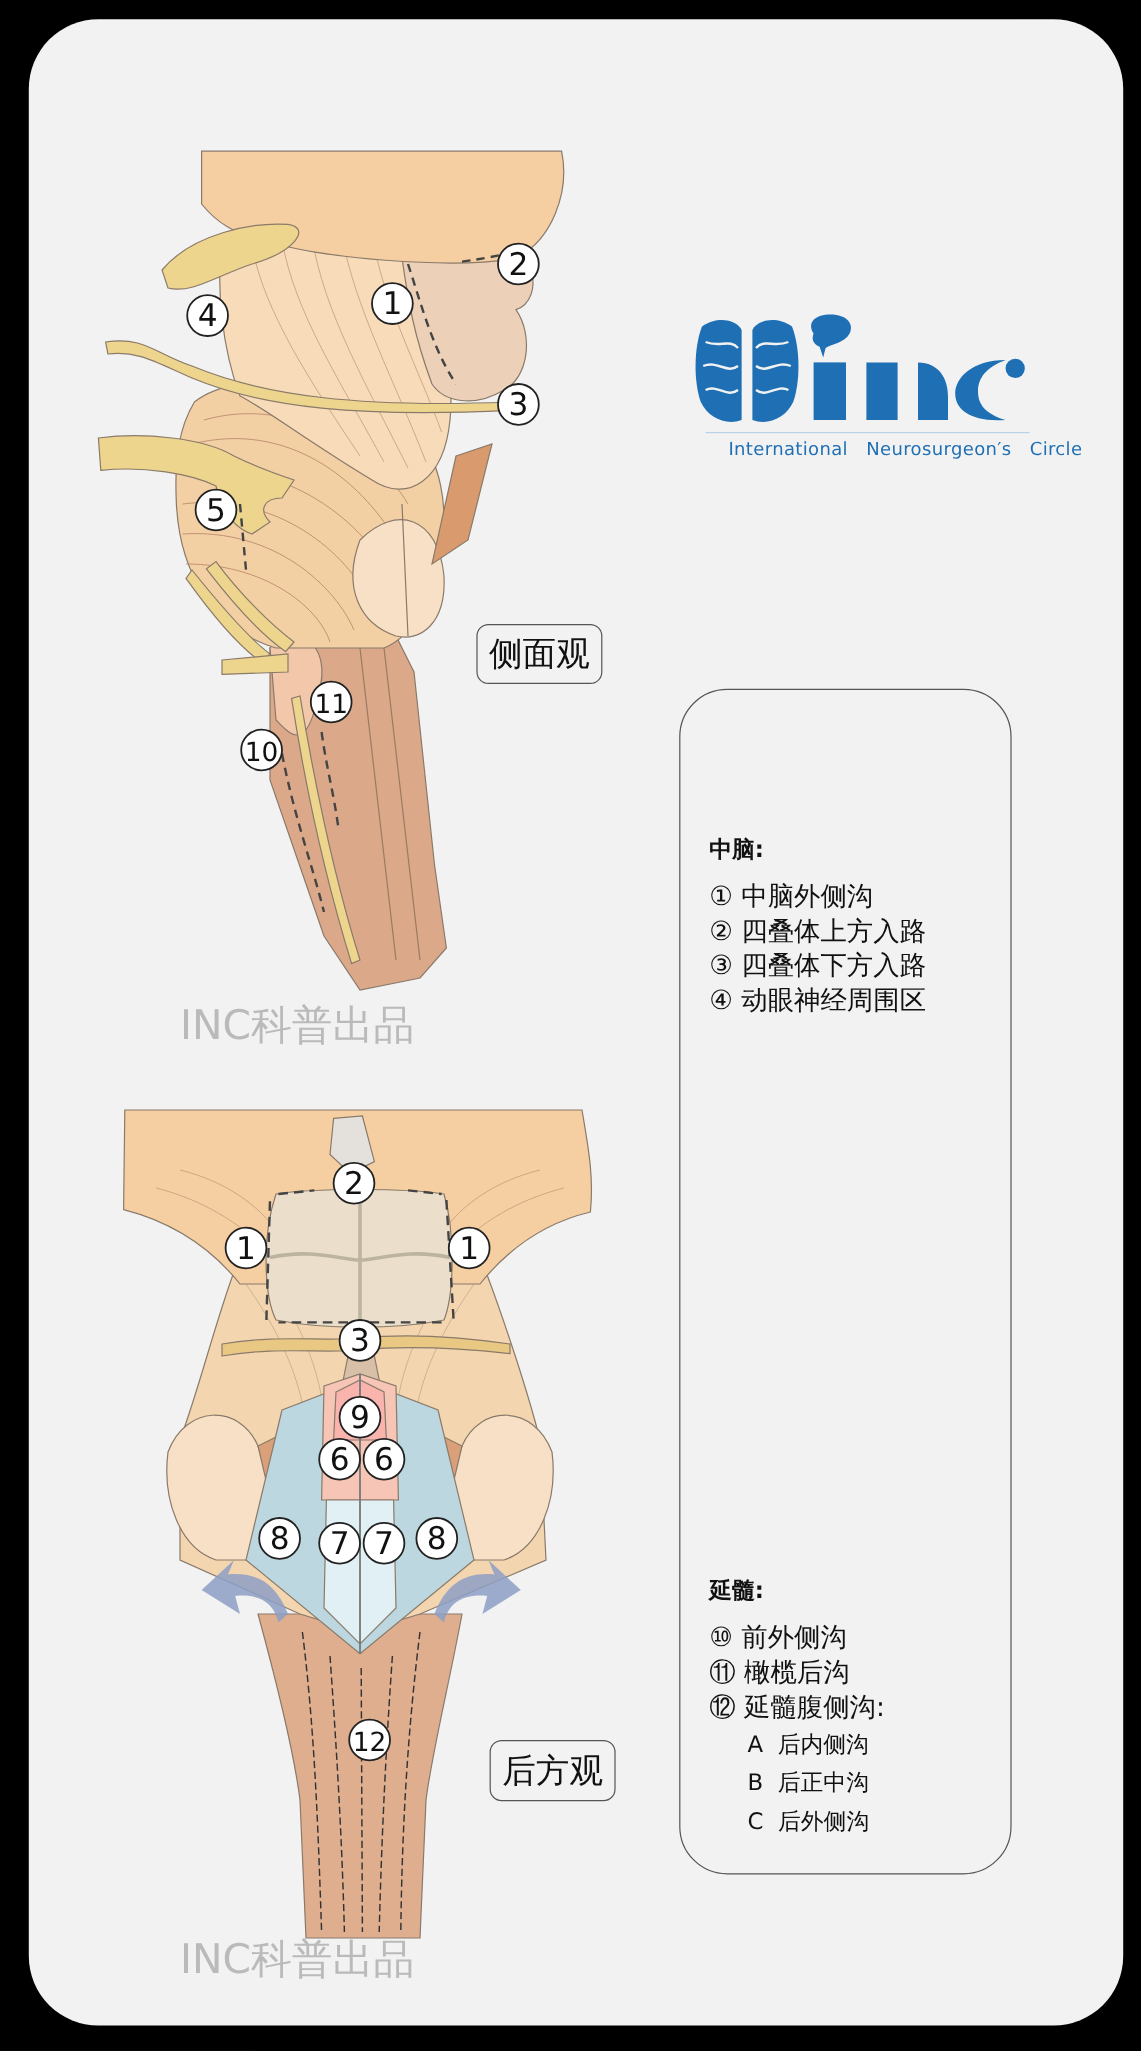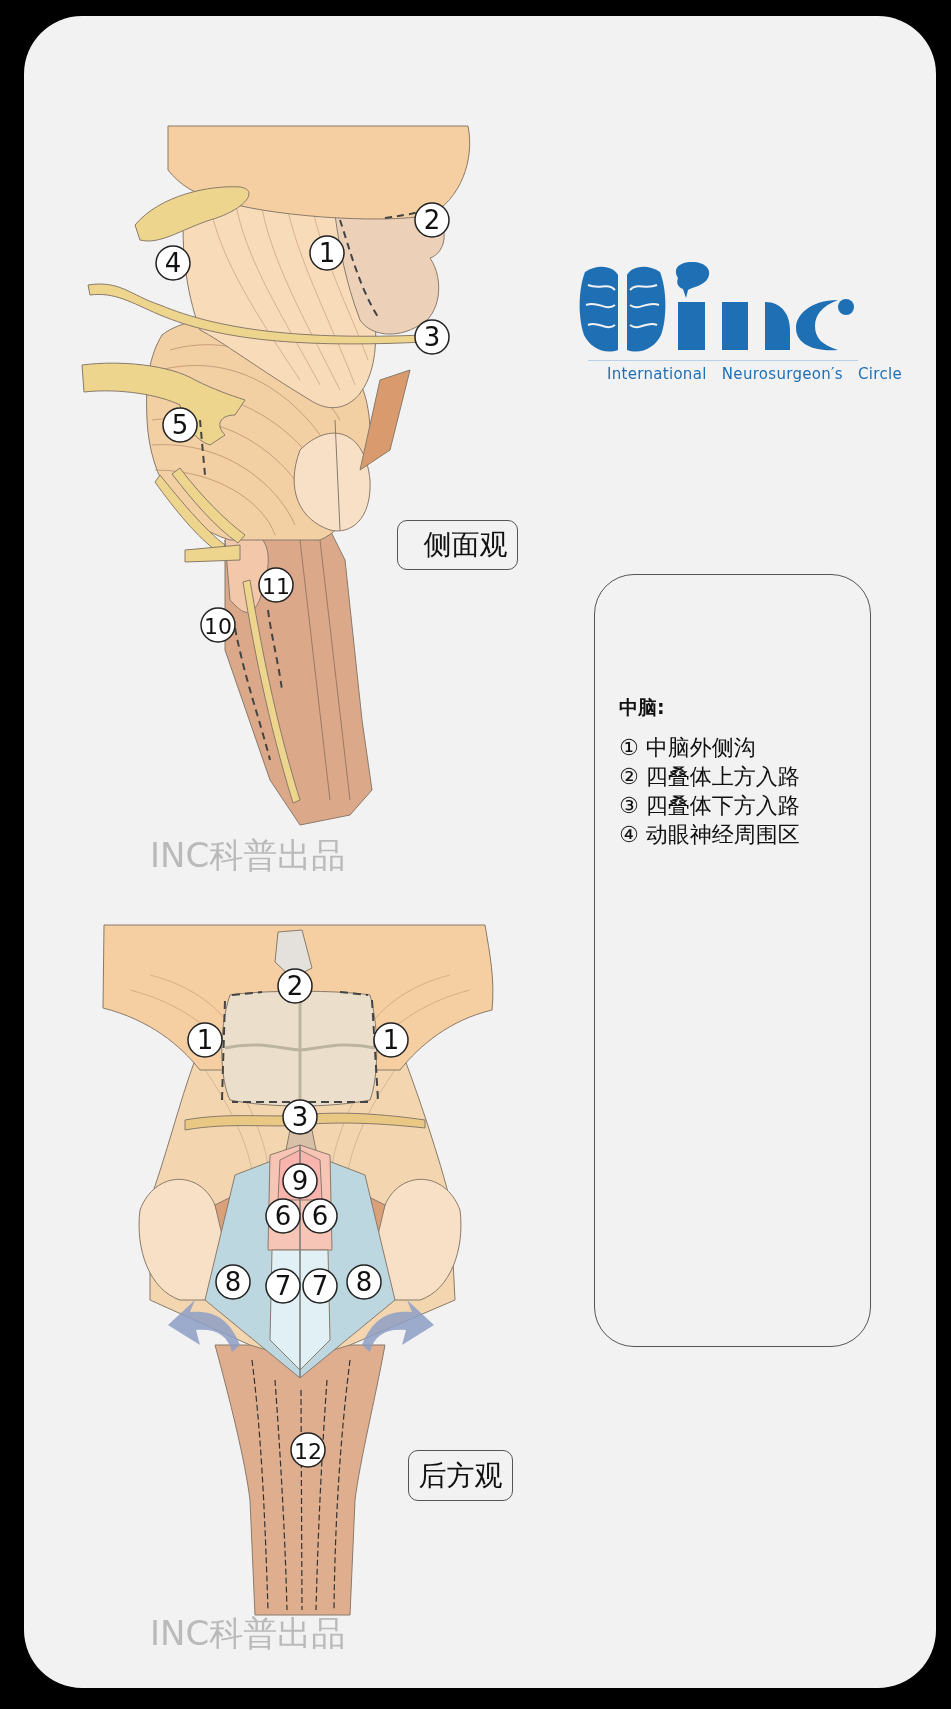--- a/index.html
+++ b/index.html
@@ -17,21 +17,21 @@
     position: absolute; border: 1.5px solid #555; border-radius: 10px; background: #f2f2f2;
     font-size: 28px; color: #111; display: flex; align-items: center; justify-content: center;
   }
   .logo-sub {
     position: absolute; left: 588px; top: 365px; font-size: 15px; color: #1f6fb5; white-space: pre;
     letter-spacing: 0.3px;
     margin-left: 19px;
   }
   .logo-rule { position: absolute; left: 588px; top: 360px; width: 270px; height: 1px; background: #b9d0e6; }
   .legend {
-    position: absolute; left: 594px; top: 574px; width: 277px; height: 773px;
+    position: absolute; left: 566px; top: 574px; width: 277px; height: 988px;
     border: 1.5px solid #555; border-radius: 40px; box-sizing: border-box;
   }
   .legend-section { position: absolute; left: 24px; color: #111; }
   .legend-heading { font-size: 19px; font-weight: bold; margin-bottom: 12px; }
   .legend-item { font-size: 22px; line-height: 29px; white-space: pre; }
   .legend-sub { font-size: 19px; line-height: 29px; white-space: pre; }
   .legend-indent { padding-left: 32px; font-size: 19px; line-height: 32px; white-space: pre; }
 </style>
 </head>
 <body>
@@ -261,33 +261,42 @@
 </svg>
 
 <div class="watermark" style="left:150px; top:755px;">
   <div>INC科普出品</div>
 </div>
 <div class="watermark" style="left:150px; top:1533px;">
   <div>INC科普出品</div>
   
 </div>
 
-<div class="view-label" style="left:397px; top:520px; width:103px; height:48px;padding-left:16px;">
+<div class="view-label" style="left:397px; top:520px; width:103px; height:48px;">
   <span>侧面观</span>
 </div>
 <div class="view-label" style="left:408px; top:1403px; width:103px; height:49px;margin-top:47px;">
   <span>后方观</span>
 </div>
 
 <div class="logo-rule"></div>
 <div class="logo-sub">International   Neurosurgeon′s   Circle</div>
 
 <div class="legend">
   <div class="legend-section" style="top:120px;">
     <div class="legend-heading">中脑:</div>
     <div class="legend-item">① 中脑外侧沟</div>
     <div class="legend-item">② 四叠体上方入路</div>
     <div class="legend-item">③ 四叠体下方入路</div>
     <div class="legend-item">④ 动眼神经周围区</div>
   </div>
 
 
+  <div class="legend-section" style="top:738px;">
+    <div class="legend-heading">延髓:</div>
+    <div class="legend-item">⑩ 前外侧沟</div>
+    <div class="legend-item">⑪ 橄榄后沟</div>
+    <div class="legend-item">⑫ 延髓腹侧沟:</div>
+    <div class="legend-indent">A  后内侧沟</div>
+    <div class="legend-indent">B  后正中沟</div>
+    <div class="legend-indent">C  后外侧沟</div>
+  </div>
 </div>
 
 </body></html>

